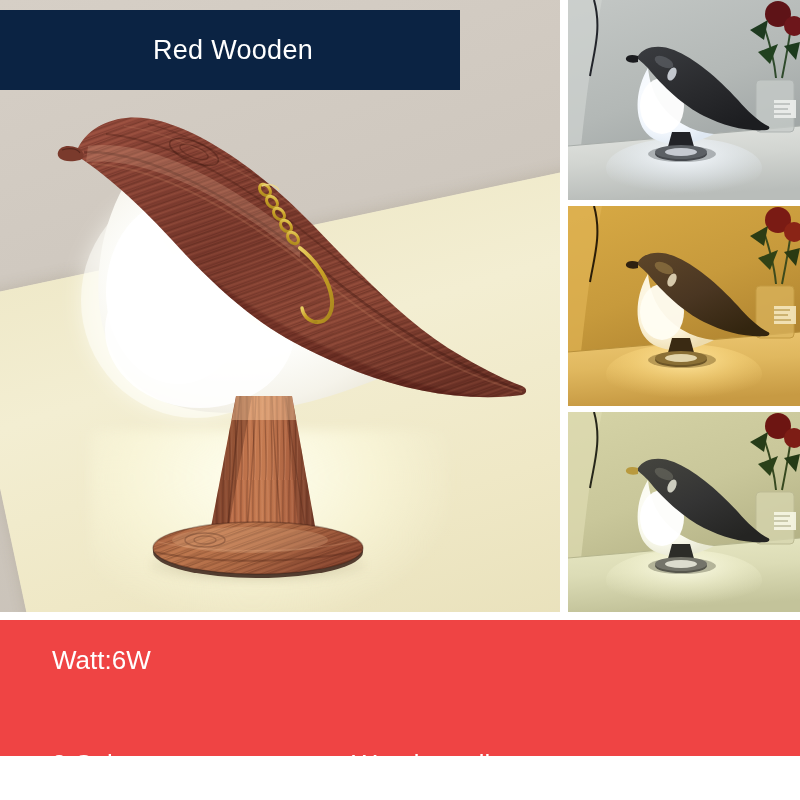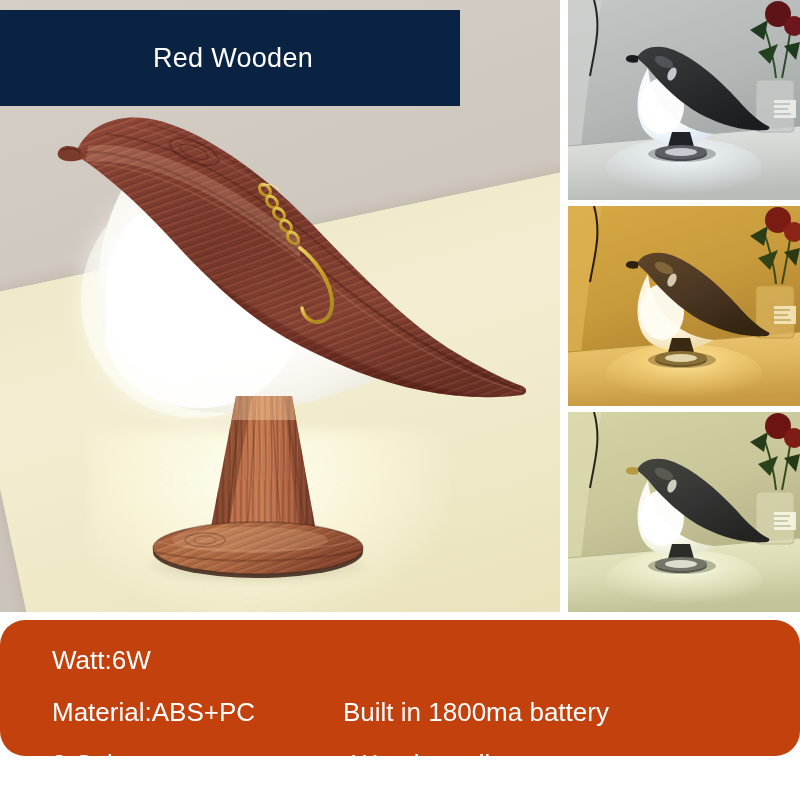--- a/index.html
+++ b/index.html
@@ -42,21 +42,21 @@
     background:radial-gradient(ellipse at 50% 50%, rgba(110,95,60,.42) 0%, rgba(130,115,75,.16) 55%, rgba(0,0,0,0) 78%);
     filter:blur(4px);
   }
 
   
   .bird-wrap { position:absolute; left:0; top:0; width:560px; height:612px; }
   .bird-svg { position:absolute; left:0; top:0; }
 
   
   .title-banner {
-    position:absolute; left:0; top:10px; width:460px; height:96px;
+    position:absolute; left:0; top:10px; width:460px; height:80px;
     background:#0b2343;
     display:flex; align-items:center; justify-content:center;
     z-index:8;
   }
   .title-banner span {
     color:#ffffff;
     font-size:27px;
     letter-spacing:.3px;
     font-weight:400;
     padding-left:6px;
@@ -69,23 +69,22 @@
     overflow:hidden;
   }
   .thumb.t1 { top:0; }
   .thumb.t2 { top:206px; }
   .thumb.t3 { top:412px; }
   .thumb svg { display:block; }
 
   
   .specs {
     position:absolute; left:0; top:620px; width:800px; height:136px;
-    background:#c2410c;
+    background:#ef4444;
     color:#ffffff;
-    border-radius:25px;
   }
   .spec-row { position:absolute; width:100%; height:48px; }
   .spec-row.r1 { top:16px; }
   .spec-row.r2 { top:68px; }
   .spec-row.r3 { top:120px; }
   .spec-cell {
     position:absolute;
     font-size:26px;
     line-height:48px;
     white-space:nowrap;
@@ -504,23 +503,19 @@
           <ellipse cx="113" cy="156" rx="16" ry="4" fill="#f8f8e8" opacity=".8"></ellipse>
         </g>
       </svg>
     </div>
   </div>
 
   <div class="specs">
     <div class="spec-row r1">
       <div class="spec-cell left">Watt:6W</div>
     </div>
-    <div class="spec-row r2">
-      <div class="spec-cell left">Material:ABS+PC</div>
-      <div class="spec-cell right">Built in 1800ma battery</div>
-    </div>
     <div class="spec-row r3">
       <div class="spec-cell left">8 Color</div>
       <div class="spec-cell right">Wooden adjustment</div>
     </div>
   </div>
 
 </div>
 
 </body></html>

